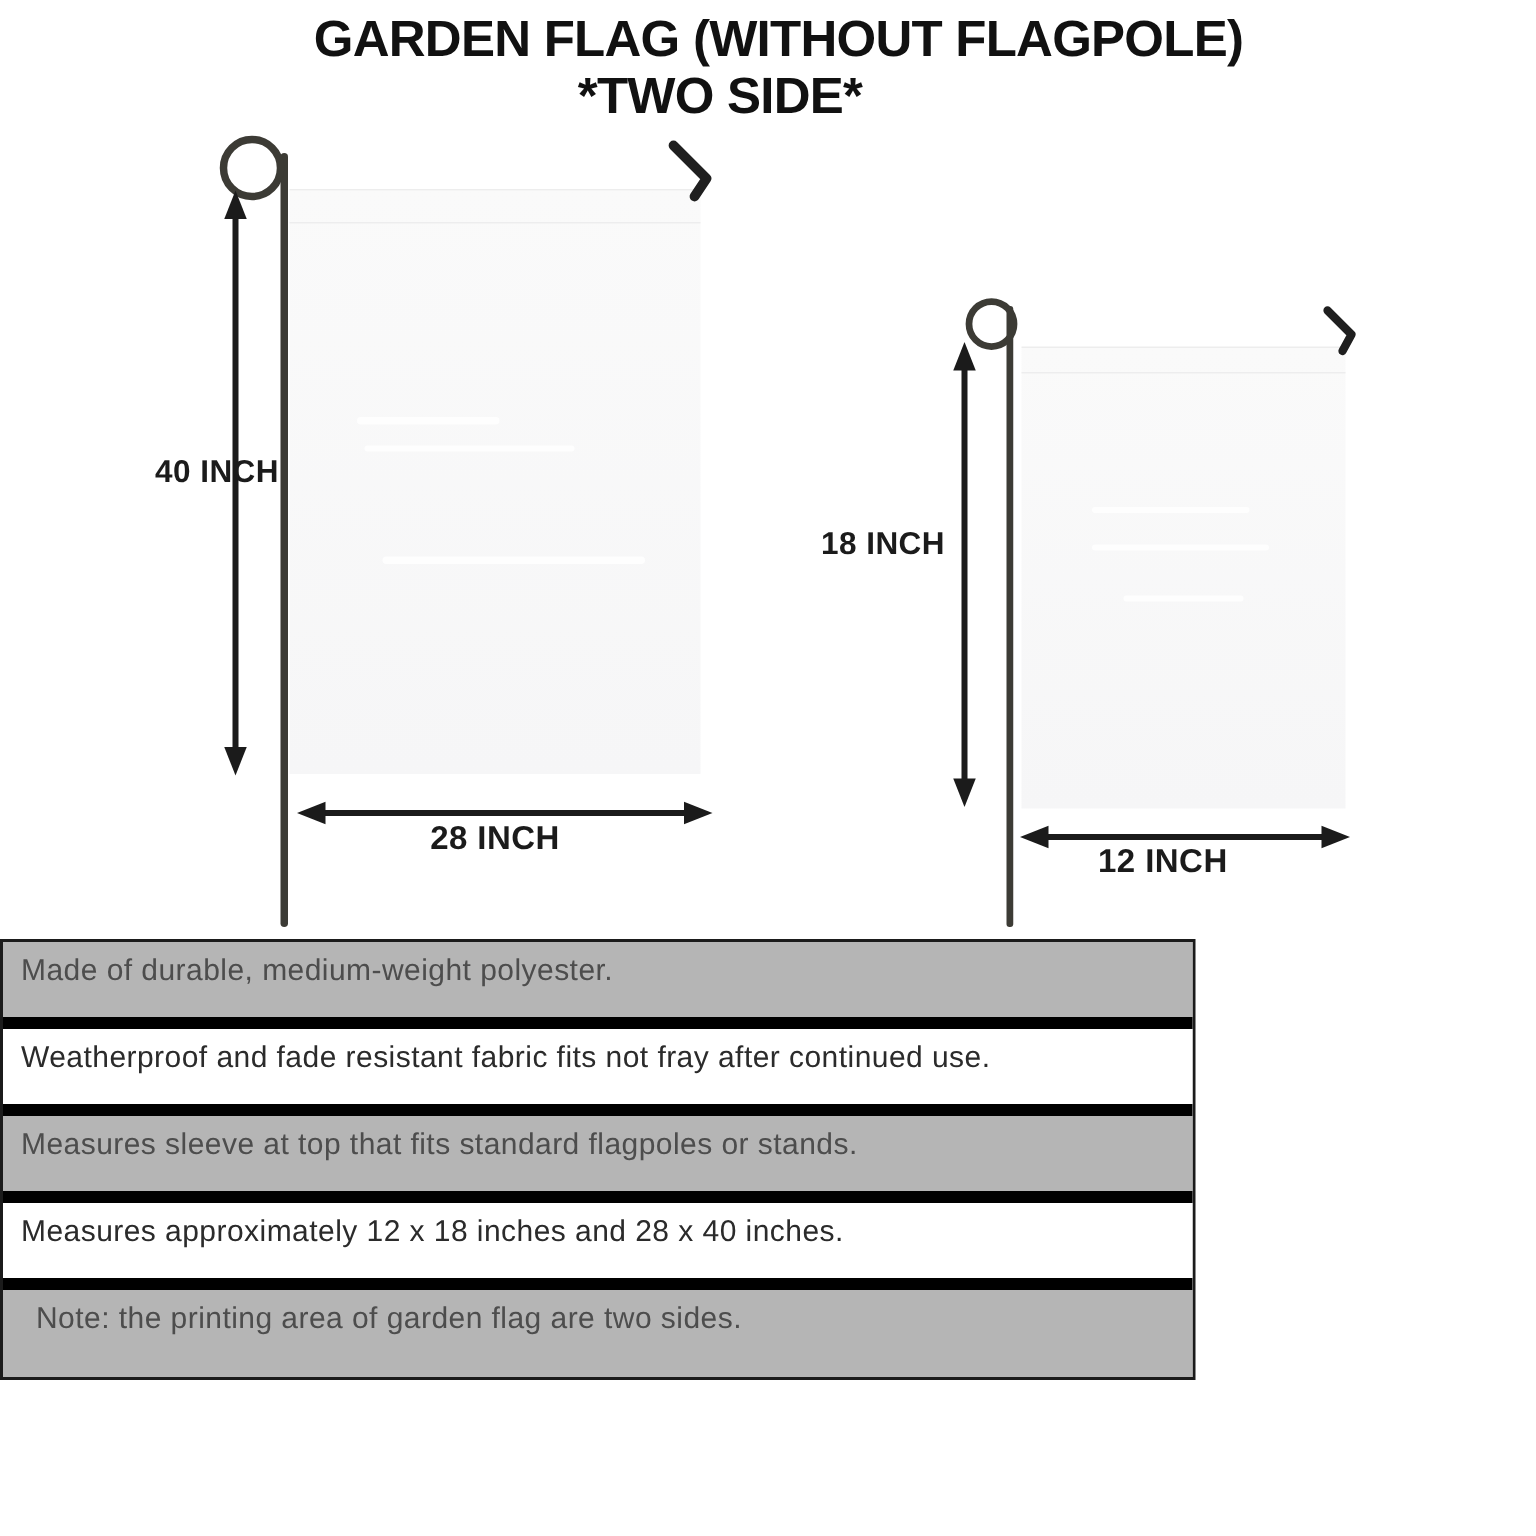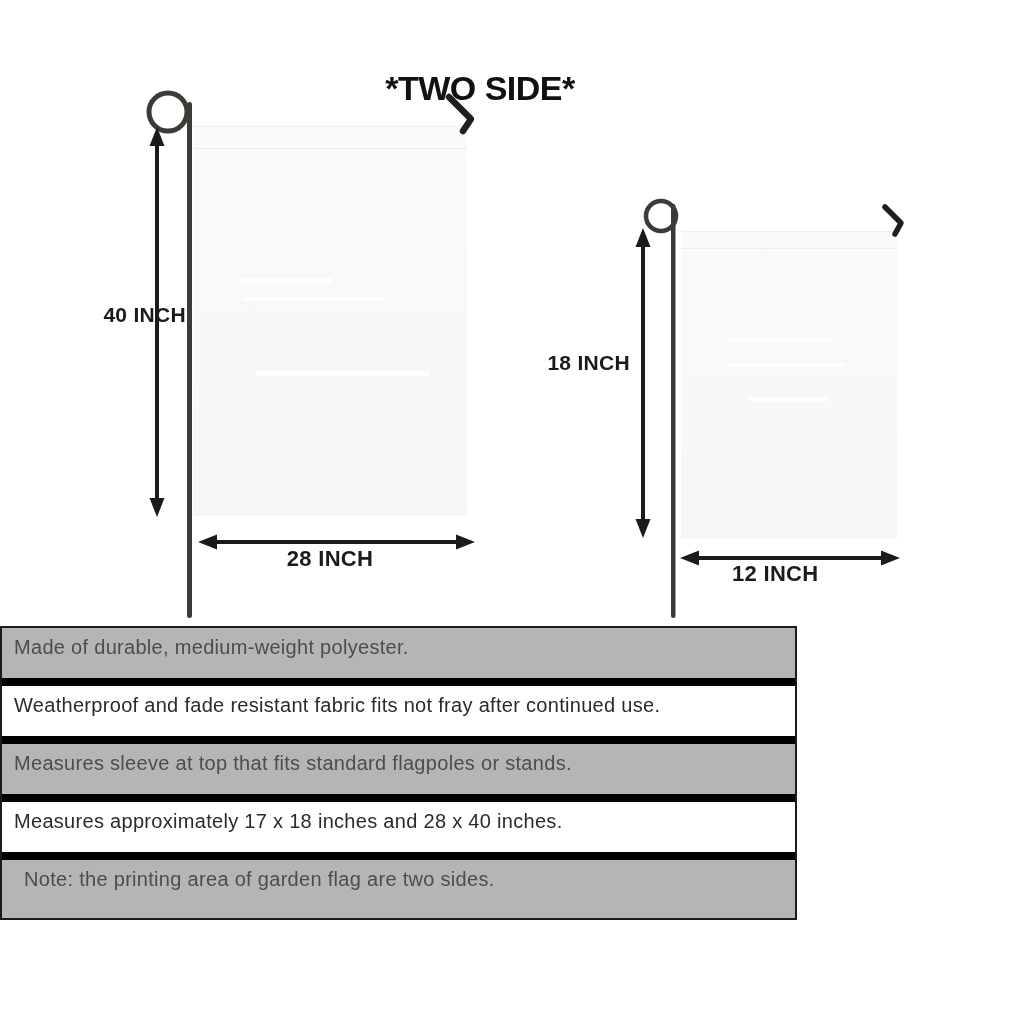--- a/index.html
+++ b/index.html
@@ -5,21 +5,21 @@
   * { margin:0; padding:0; box-sizing:border-box; }
   html,body { width:1024px; height:1024px; background:#ffffff; }
   body { font-family:"Liberation Sans", sans-serif; position:relative; overflow:hidden; }
 
   .canvas { position:absolute; inset:0; background:#ffffff; }
 
   
   .title-line { position:absolute; transform:translateX(-50%); white-space:nowrap;
                 font-weight:bold; font-size:34px; letter-spacing:-0.5px; color:#111111; }
   .title-line.l1 { left:519px; top:7px; }
-  .title-line.l2 { left:480px; top:45px;margin-top:24px; }
+  .title-line.l2 { left:480px; top:45px; }
 
   
   .flag { position:absolute; background:linear-gradient(180deg,#fafafa 0%,#f6f6f7 100%);
           border-top:1px solid #ededed; z-index:1; }
   .flag-large { left:193px; top:126px; width:274px; height:390px; }
   .flag-small { left:681px; top:231px; width:216px; height:308px; }
   .sleeve-line { position:absolute; left:0; right:0; height:1px; background:#ededee; }
   .flag-large .sleeve-line { top:21px; }
   .flag-small .sleeve-line { top:16px; }
   .streak { position:absolute; background:rgba(255,255,255,0.85); border-radius:3px; }
@@ -42,20 +42,21 @@
                  padding:8px 14px 0 12px; font-size:20px; letter-spacing:0.3px; }
   .feature-row:last-child { height:58px; border-bottom:none;padding-left:22px; }
   .feature-row.shaded { background:#b5b5b5; color:#4d4d4d; }
   .feature-row.plain  { background:#ffffff; color:#2b2b2b; }
 </style>
 </head>
 <body>
 
 <div class="canvas">
 
+  <div class="title-line l1">GARDEN FLAG (WITHOUT FLAGPOLE)</div>
   <div class="title-line l2">*TWO SIDE*</div>
 
   <div class="flag flag-large">
     <div class="sleeve-line"></div>
     <div class="streak" style="left:45px;top:151px;width:95px;height:5px;"></div>
     <div class="streak" style="left:50px;top:170px;width:140px;height:4px;"></div>
     <div class="streak" style="left:62px;top:244px;width:175px;height:5px;"></div>
   </div>
 
   <div class="flag flag-small">
@@ -102,17 +103,17 @@
 
   <div class="dim-label dim-40">40 INCH</div>
   <div class="dim-label dim-28">28 INCH</div>
   <div class="dim-label dim-18">18 INCH</div>
   <div class="dim-label dim-12">12 INCH</div>
 
   <div class="features-table">
     <div class="feature-row shaded">Made of durable, medium-weight polyester.</div>
     <div class="feature-row plain">Weatherproof and fade resistant fabric fits not fray after continued use.</div>
     <div class="feature-row shaded">Measures sleeve at top that fits standard flagpoles or stands.</div>
-    <div class="feature-row plain">Measures approximately 17 x 18 inches and 28 x 40 inches.</div>
+    <div class="feature-row plain">Measures approximately 12 x 18 inches and 28 x 40 inches.</div>
     <div class="feature-row shaded">Note: the printing area of garden flag are two sides.</div>
   </div>
 
 </div>
 
 </body></html>

